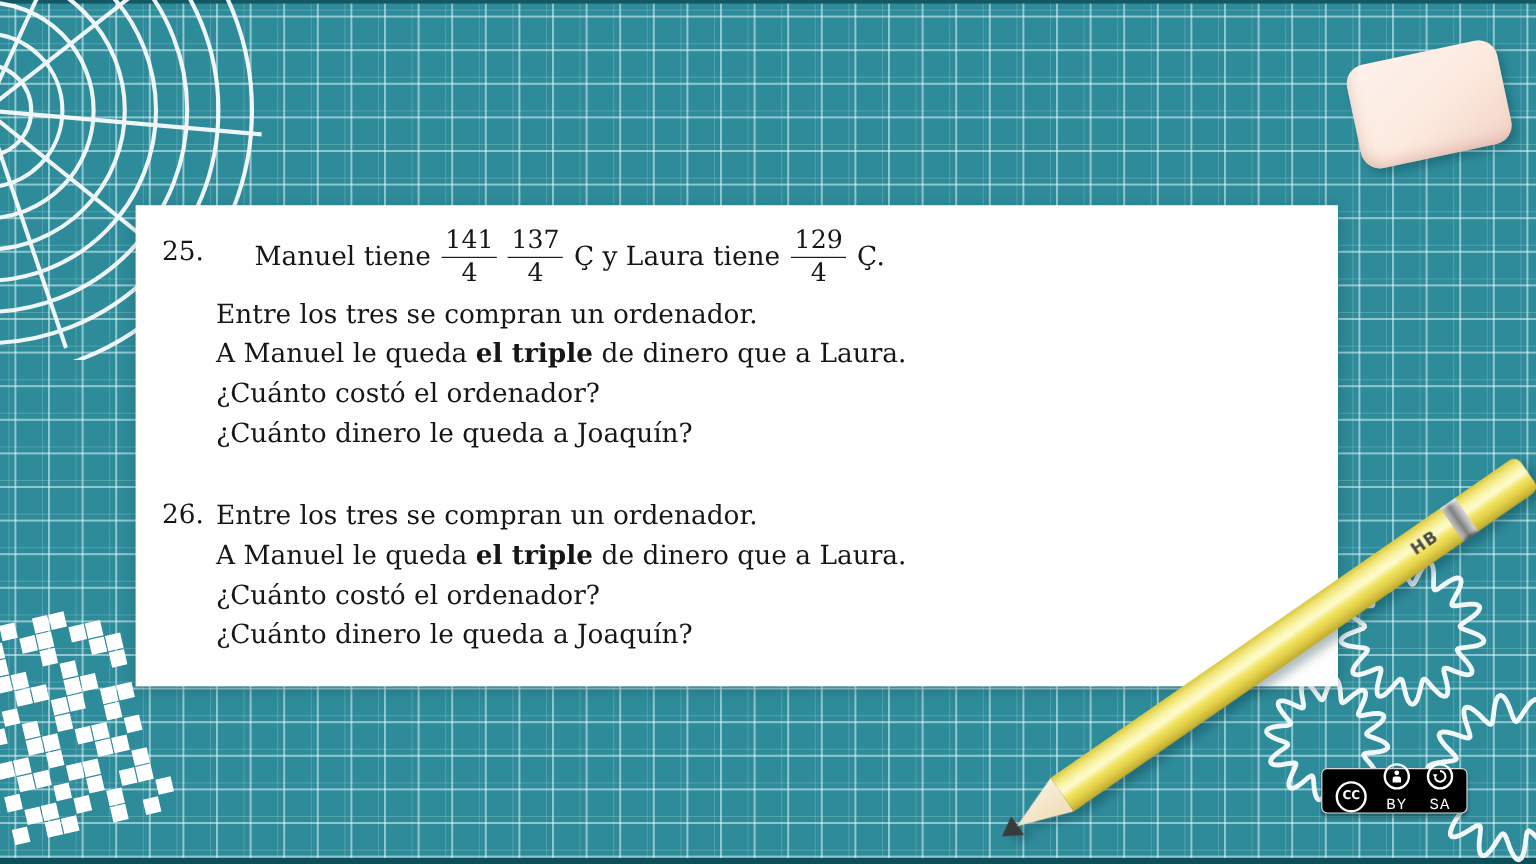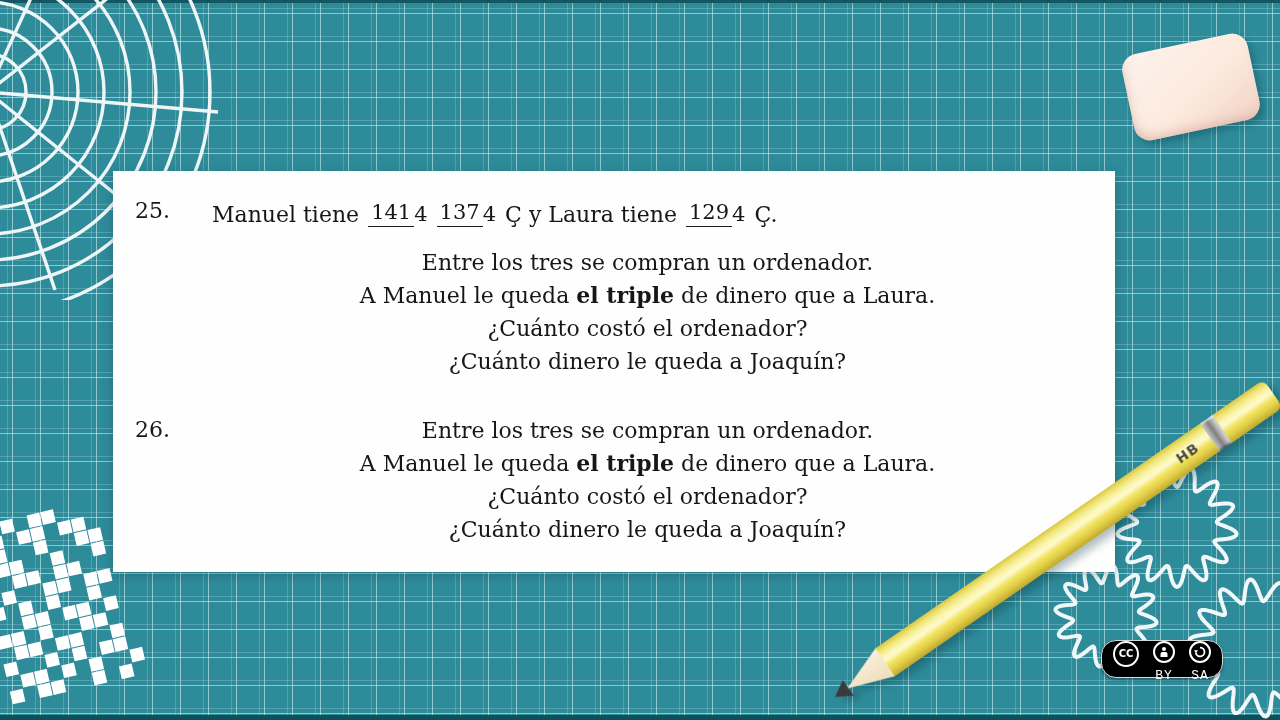--- a/index.html
+++ b/index.html
@@ -53,47 +53,47 @@
     background:linear-gradient(90deg,#c9c9c9,#7f7f7f 45%,#e0e0e0);
     box-shadow:inset 0 2px 2px rgba(255,255,255,.6), inset 0 -2px 2px rgba(0,0,0,.35);
   }
   .pencil-grade{
     position:absolute;right:92px;top:50%;transform:translateY(-52%);
     font-family:"DejaVu Sans", sans-serif;font-size:14px;font-weight:bold;color:#4c4c42;letter-spacing:1px;
   }
 
   .cc-badge{
     position:absolute;left:1101px;top:640px;width:112px;height:36px;
-    background:#000;border:1px solid #d9d9d9;border-radius:15px;
-    display:flex;align-items:flex-start;justify-content:space-around;padding:0 4px;
+    background:#000;border:1px solid #d9d9d9;border-radius:5px;
+    display:flex;align-items:flex-end;justify-content:space-around;padding:0 4px;
     box-shadow:0 2px 3px rgba(0,30,40,.4);
   }
   .cc-item{display:flex;flex-direction:column;align-items:center;line-height:1;}
   .cc-circle{
     width:22px;height:22px;border:2px solid #fff;border-radius:50%;
     display:flex;align-items:center;justify-content:center;box-sizing:border-box;
   }
   .cc-circle--big{width:26px;height:26px;}
   .cc-letters{font-family:"DejaVu Sans", sans-serif;font-size:10px;font-weight:bold;color:#fff;}
   .cc-sub{font-family:Liberation Mono, monospace;font-size:13px;color:#fff;margin-top:6px;letter-spacing:1px;}
 
   
   .card{
     position:absolute;left:113px;top:171px;width:1002px;height:401px;
     background:#fefefe;color:#161616;
     box-shadow:0 3px 10px rgba(0,30,40,.25);
     box-sizing:border-box;padding:14px 0 0 0;
   }
-  .problem{position:relative;padding-left:67px;font-size:22px;text-align:center;}
+  .problem{position:relative;padding-left:67px;font-size:22px;}
   .problem-number{position:absolute;left:22px;}
   .problem--frac .problem-number{top:13px;}
   .problem--plain .problem-number{top:3px;}
   .p-line{line-height:33px;white-space:pre-wrap;}
   .p-line-frac{display:flex;align-items:center;gap:9px;height:58px;margin-bottom:3px;white-space:pre;margin-left:32px;}
-  .frac{display:inline-flex;flex-direction:row;align-items:center;font-size:21px;line-height:1.12;}
+  .frac{display:inline-flex;flex-direction:column;align-items:center;font-size:21px;line-height:1.12;}
   .frac-num{padding:0 3px 1px;border-bottom:1.6px solid #1c1c1c;}
   .frac-den{padding-top:1px;}
   .bold-seg{font-weight:bold;}
   .problem+.problem{margin-top:36px;}
 </style>
 </head>
 <body>
 
 <div class="bg-grid"></div>
 <div class="edge-strip-top"></div>

